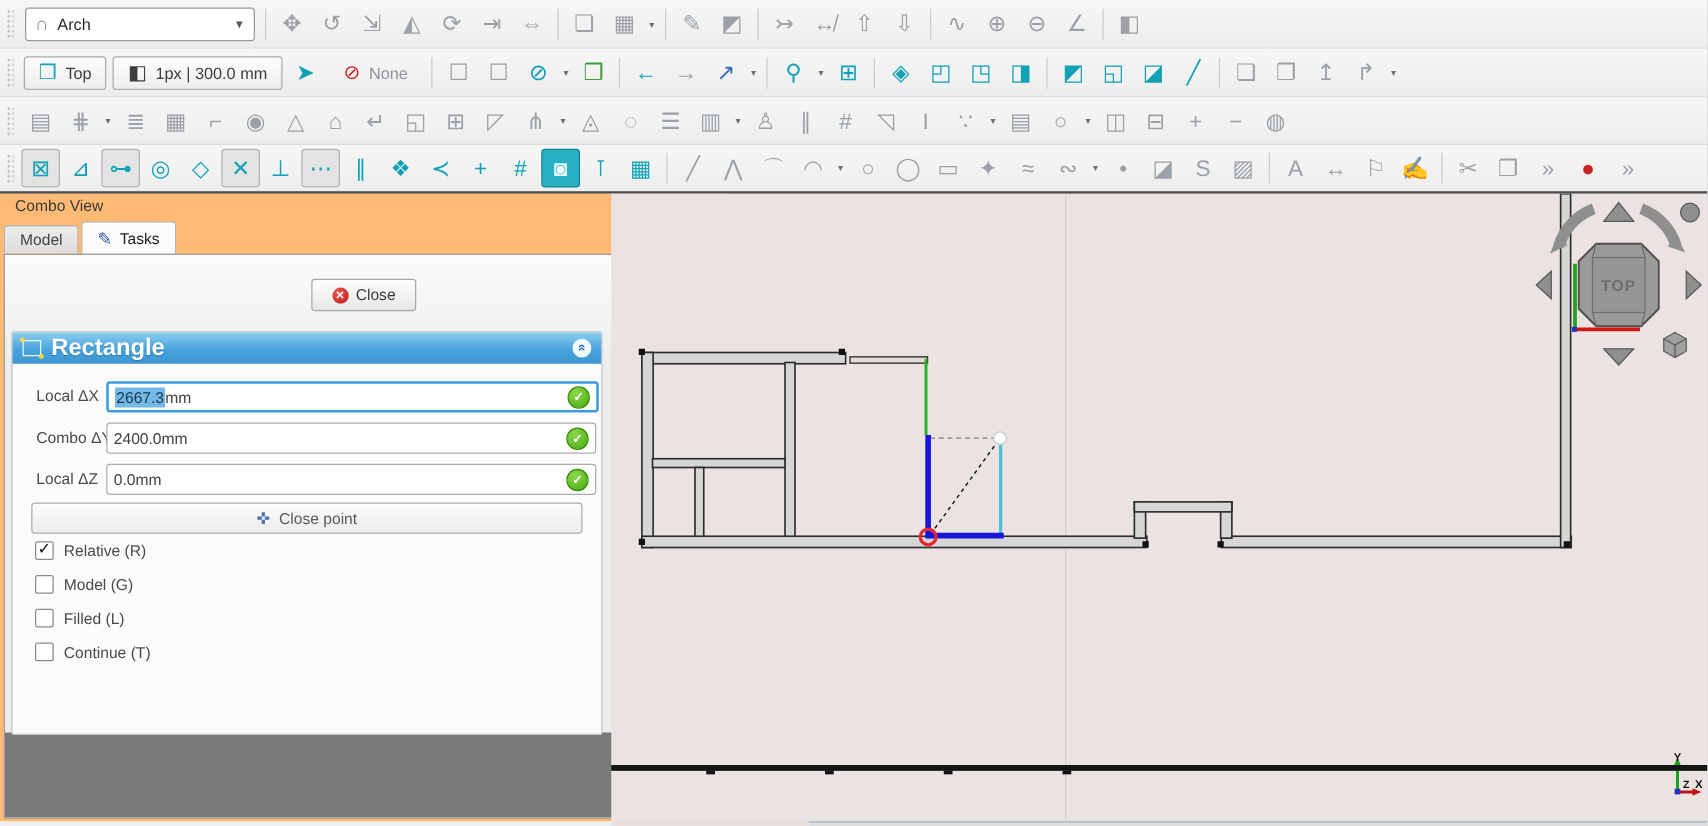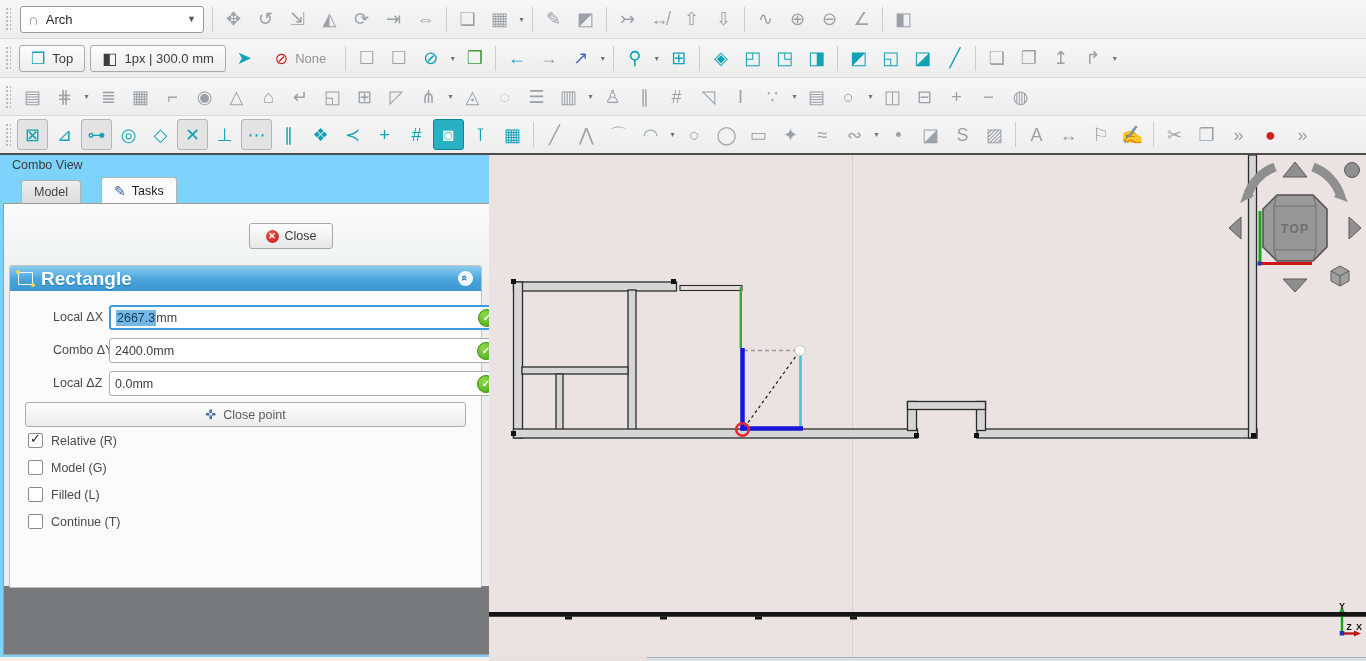--- a/index.html
+++ b/index.html
@@ -24,27 +24,27 @@
   .tlabelbtn{display:flex;align-items:center;gap:7px;height:25px;padding:0 11px;margin:0 2px;
         border:1px solid #ababab;border-radius:3px;background:linear-gradient(#fdfdfd,#ededed);
         color:#3c3c3c;font-size:13px;flex:0 0 auto;}
   .tlabelbtn.flat{border-color:transparent;background:transparent;color:#8d9398;}
   .tlabelbtn .g{font-size:16px;}
   .combo{width:168px;height:25px;border:1px solid #9a9a9a;border-radius:3px;background:#fff;
         display:flex;align-items:center;padding:0 7px;gap:7px;font-size:13px;color:#2a2a2a;margin:0 3px;flex:0 0 auto;}
   .combo .wbicon{color:#7d8ea4;font-size:15px;font-weight:bold;}
   .combo .ccaret{margin-left:auto;font-size:9px;color:#555;}
   
-  .dock{position:absolute;left:0;top:155px;width:583px;height:506px;background:#7dd3fc;}
+  .dock{position:absolute;left:0;top:155px;width:583px;height:506px;background:#fdba74;}
   .dock-title{position:absolute;left:12px;top:3px;color:#3a3a3a;font-size:12.5px;}
   .float-ico{position:absolute;right:8px;top:5px;width:10px;height:9px;border:1px solid #666;background:#fff;}
   .float-ico:before{content:"";position:absolute;left:2px;top:2px;right:-3px;bottom:-3px;border:1px solid #666;background:#f0f1f2;}
   .tabs{position:absolute;left:3px;top:23px;height:25px;display:flex;align-items:flex-end;gap:2px;}
   .tab{height:22px;display:flex;align-items:center;gap:6px;padding:0 12px;font-size:12.5px;color:#444;
-       border:1px solid #b3b3b3;border-bottom:none;border-radius:3px 3px 0 0;background:linear-gradient(#ededed,#dcdcdc);margin-left:18px;}
+       border:1px solid #b3b3b3;border-bottom:none;border-radius:3px 3px 0 0;background:linear-gradient(#ededed,#dcdcdc);}
   .tab.active{height:25px;background:#fbfbfc;color:#222;}
   .tab .pen{color:#2c5aa0;font-size:14px;transform:rotate(0deg);}
   .frame{position:absolute;left:3px;right:4px;top:48px;bottom:6px;border:1px solid #9c9c9c;
          background:linear-gradient(#fbfbfb,#eceded 90px,#eceded);overflow:hidden;}
   .frame .dark{position:absolute;left:0;right:0;top:382px;bottom:0;background:#77797b;}
   .closebtn{position:absolute;left:50%;transform:translateX(-50%);top:19px;width:82px;height:24px;
          border:1px solid #a8a8a8;border-radius:3px;background:linear-gradient(#fdfdfd,#e7e7e7);
          display:flex;align-items:center;justify-content:center;gap:6px;font-size:12.5px;color:#3c3c3c;}
   .closebtn .x{width:13px;height:13px;border-radius:50%;background:radial-gradient(circle at 35% 30%,#e8564f,#bf1a1a);
          color:#fff;font-size:9px;font-weight:bold;display:flex;align-items:center;justify-content:center;}
@@ -52,21 +52,21 @@
          border:1px solid #c2c2c2;border-radius:2px;}
   .taskhdr{position:absolute;left:0;right:0;top:0;height:25px;border-radius:2px 2px 0 0;
          background:linear-gradient(#8ccdf0,#48a3dc 55%,#3d97d2);display:flex;align-items:center;padding:0 8px;gap:8px;}
   .taskhdr .ticon{width:13px;height:11px;border:1.6px solid #e9f5fd;position:relative;}
   .taskhdr .ticon i{position:absolute;width:4px;height:4px;border-radius:50%;background:#f7d548;}
   .taskhdr .ticon i.a{left:-3px;top:-3px;} .taskhdr .ticon i.b{right:-3px;bottom:-3px;}
   .taskhdr .ttitle{color:#fff;font-weight:bold;font-size:19px;text-shadow:0 1px 1px rgba(0,60,110,.4);}
   .taskhdr .collapse{margin-left:auto;width:15px;height:15px;border-radius:50%;background:#f2f9ff;
          color:#1c6fb8;display:flex;align-items:center;justify-content:center;}
   .taskhdr .collapse span{display:inline-block;transform:rotate(90deg);font-size:11px;font-weight:bold;margin-top:-1px;}
-  .frow{position:absolute;left:0;right:12px;height:25px;margin-left:24px;}
+  .frow{position:absolute;left:0;right:12px;height:25px;}
   .frow .flabel{position:absolute;left:19px;top:5px;font-size:12.5px;color:#4a4a4a;}
   .finput{position:absolute;left:75px;width:380px;height:23px;border:1px solid #adadad;border-radius:3px;
          background:#fff;display:flex;align-items:center;padding:0 5px;font-size:12.5px;color:#3f3f3f;}
   .finput.focused{border:2px solid #3d9ae0;height:21px;}
   .fval.sel{background:#74b8e6;color:#143a57;padding:1px 1px;}
   .fcheck{position:absolute;right:5px;top:50%;transform:translateY(-50%);width:16px;height:16px;border-radius:50%;
          background:radial-gradient(circle at 35% 28%,#8ed94e,#46a810);color:#fff;font-size:10px;font-weight:bold;
          display:flex;align-items:center;justify-content:center;border:1px solid #379104;}
   .enterpt{position:absolute;left:15px;top:136px;width:439px;height:23px;border:1px solid #ababab;border-radius:3px;
          background:linear-gradient(#fcfcfc,#ececec);display:flex;align-items:center;justify-content:center;gap:7px;

